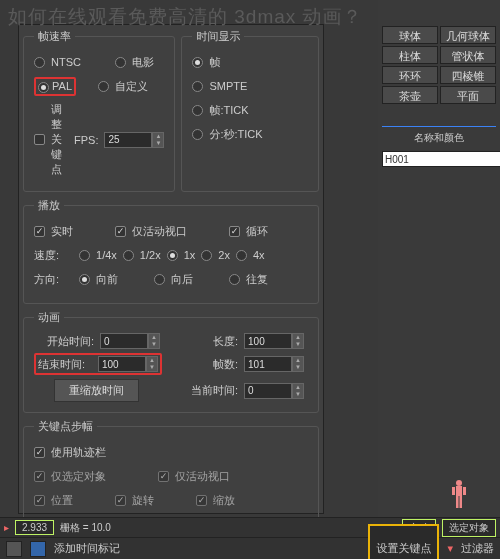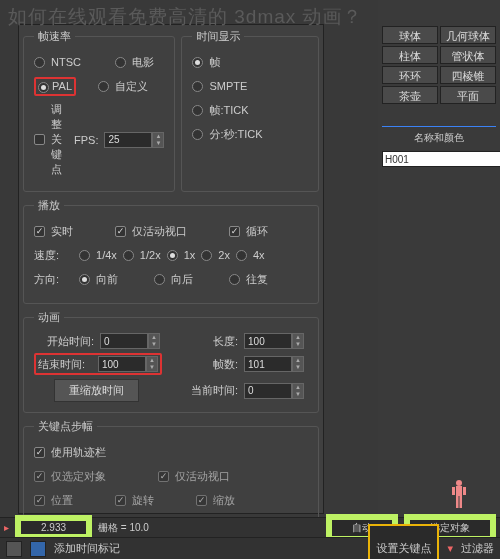--- a/index.html
+++ b/index.html
@@ -24,21 +24,21 @@
 .btn{background:#555;border:1px solid #333;color:#ddd;padding:3px 14px;font-size:11px}
 .dialog-btns{display:flex;justify-content:space-between;padding:4px 40px 0}
 .rightpanel{position:absolute;top:0;right:0;width:122px;height:520px;background:#3a3a3a;padding:26px 4px 4px}
 .primgrid{display:grid;grid-template-columns:1fr 1fr;gap:2px;margin-bottom:8px}
 .primgrid .pbtn{background:#4a4a4a;border:1px solid #222;color:#ddd;font-size:11px;text-align:center;padding:2px 0;height:18px}
 .colorsec{border-top:1px solid #3b82f6;margin-top:22px;padding-top:4px}
 .colorsec .hdr{text-align:center;font-size:10px;margin-bottom:6px}
 .colorinp{display:flex;gap:2px}
 .colorinp input{flex:1;background:#fff;border:1px solid #222;height:16px;font-size:10px;padding:0 2px;color:#333}
 .statusbar{position:absolute;bottom:22px;left:0;right:0;height:20px;background:#323232;display:flex;align-items:center;font-size:10px;gap:6px;padding:0 4px;border-top:1px solid #222}
-.statusbar .cell{background:#2a2a2a;padding:1px 20px;border:6px solid #bef264}
+.statusbar .cell{background:#2a2a2a;padding:1px 6px;border:1px solid #bef264}
 .toolbar2{position:absolute;bottom:0;left:0;right:0;height:22px;background:#323232;display:flex;align-items:center;gap:8px;padding:0 6px;border-top:1px solid #222}
 .toolbar2 .ico{width:16px;height:16px;background:#555;border:1px solid #222}
 .anim-fs{display:flex;flex-wrap:wrap;gap:4px 18px}
 .anim-item{display:flex;align-items:center;gap:6px;width:46%}
 .w60{width:60px;text-align:right}
 .figure{position:absolute;right:30px;bottom:44px;width:22px;height:36px}
 .figure svg{width:100%;height:100%}
 </style>
 </head>
 <body>

